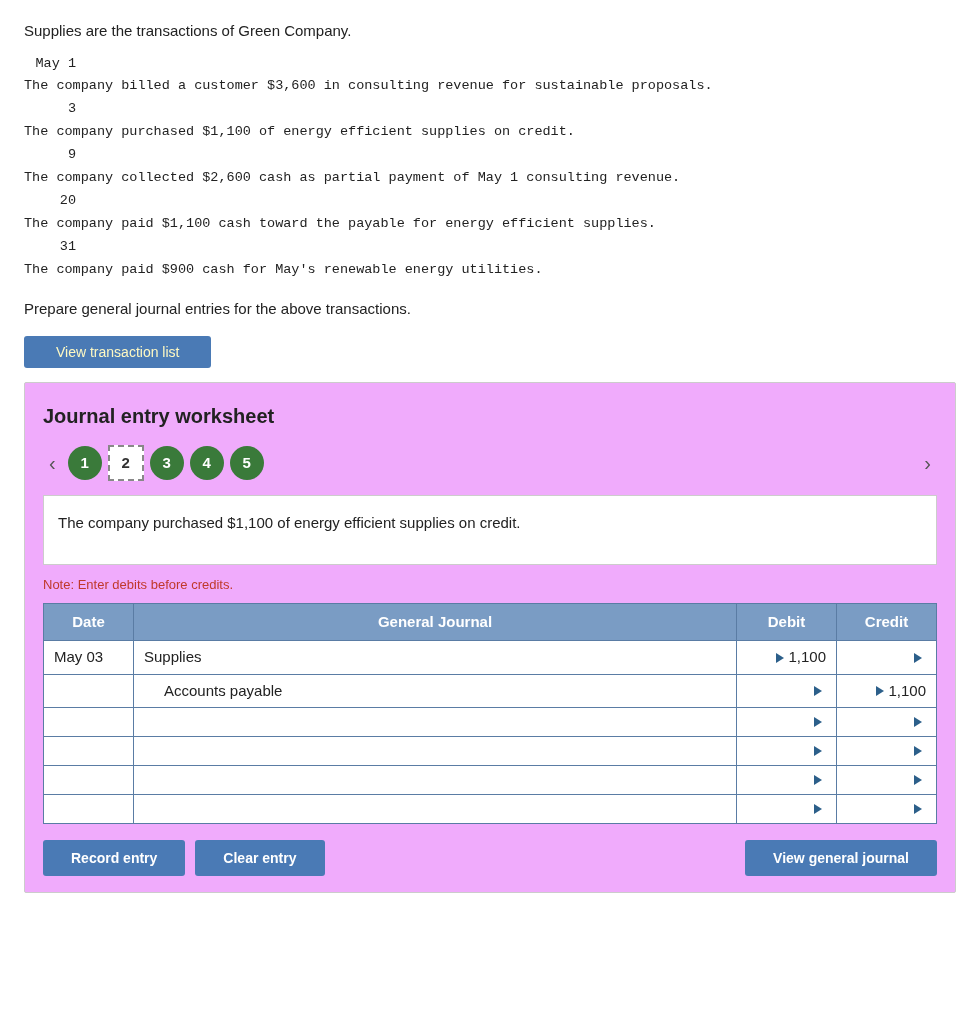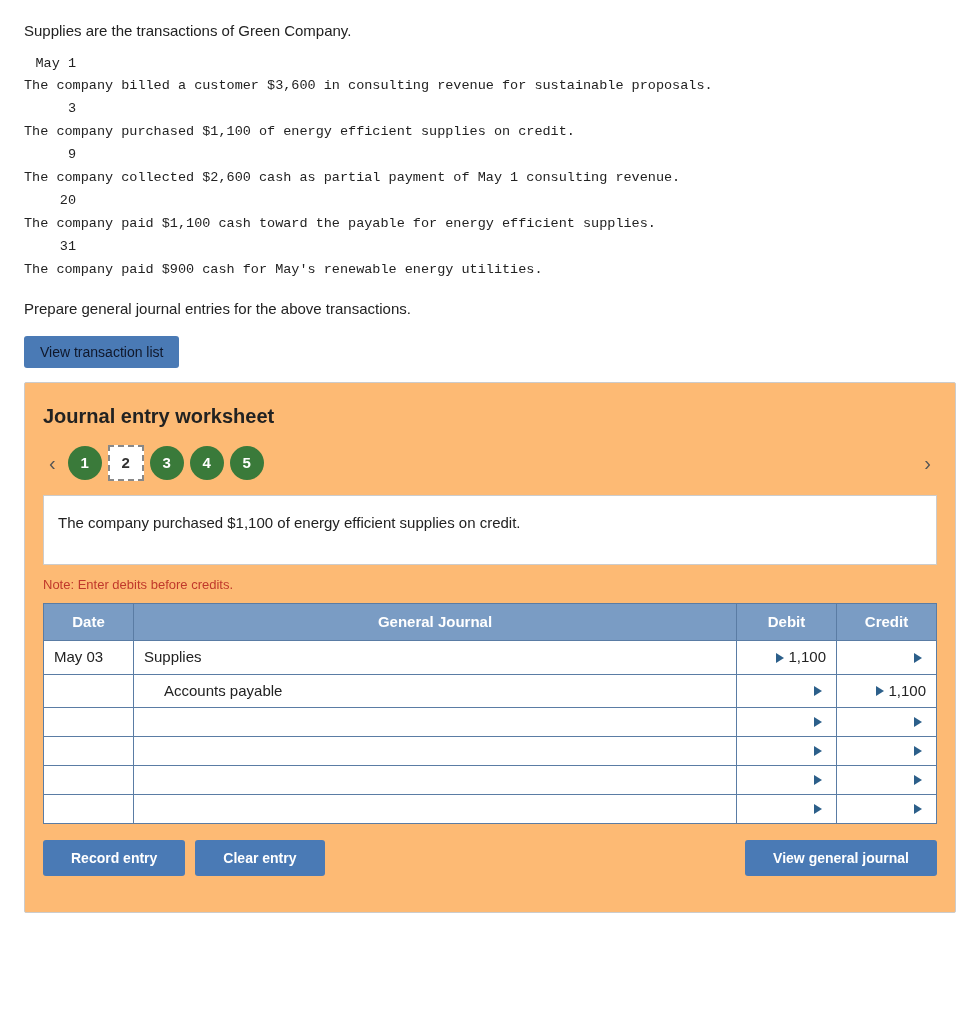--- a/index.html
+++ b/index.html
@@ -36,33 +36,33 @@
     .trans-content {
       flex: 1;
     }
     .prepare-text {
       font-family: Arial, sans-serif;
       font-size: 15px;
       margin: 12px 0 16px 0;
     }
     .view-transaction-btn {
       background: #4a7ab5;
-      color: #0f172a;
+      color: #fef9c3;
       border: none;
-      padding: 8px 16px;
+      padding: 8px 32px;
       font-size: 14px;
       cursor: pointer;
       border-radius: 3px;
       font-family: Arial, sans-serif;
       margin-bottom: 14px;
     }
     .worksheet-container {
-      background: #fdba74;
+      background: #f0abfc;
       border: 1px solid #ccc;
-      padding: 18px 18px 36px 18px;
+      padding: 18px 18px 16px 18px;
       border-radius: 2px;
     }
     .worksheet-title {
       font-family: Arial, sans-serif;
       font-size: 20px;
       font-weight: bold;
       margin-bottom: 14px;
     }
     .tab-nav {
       display: flex;

